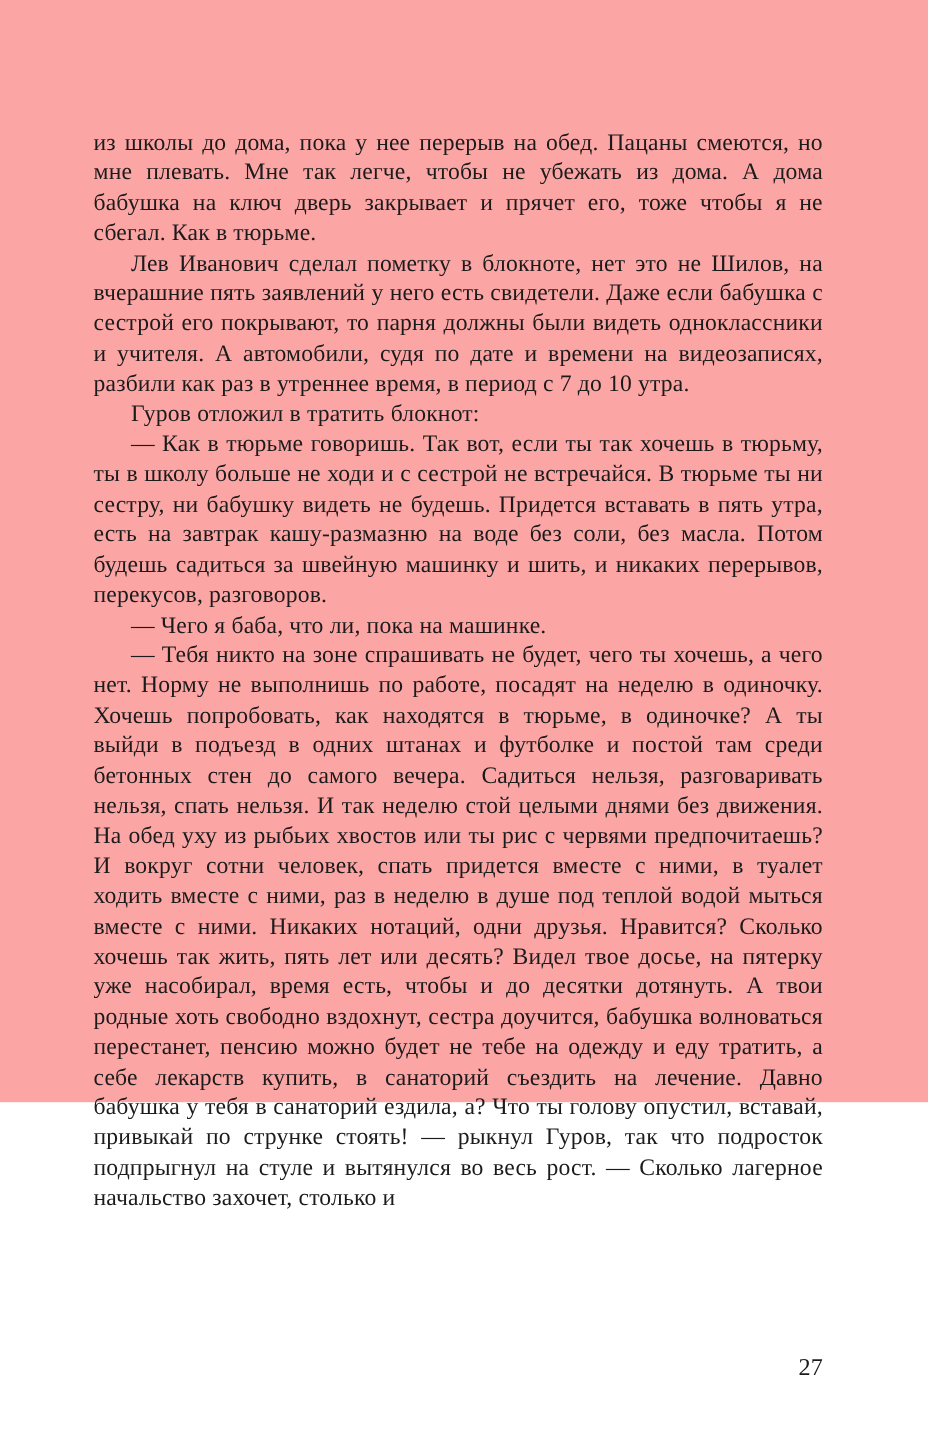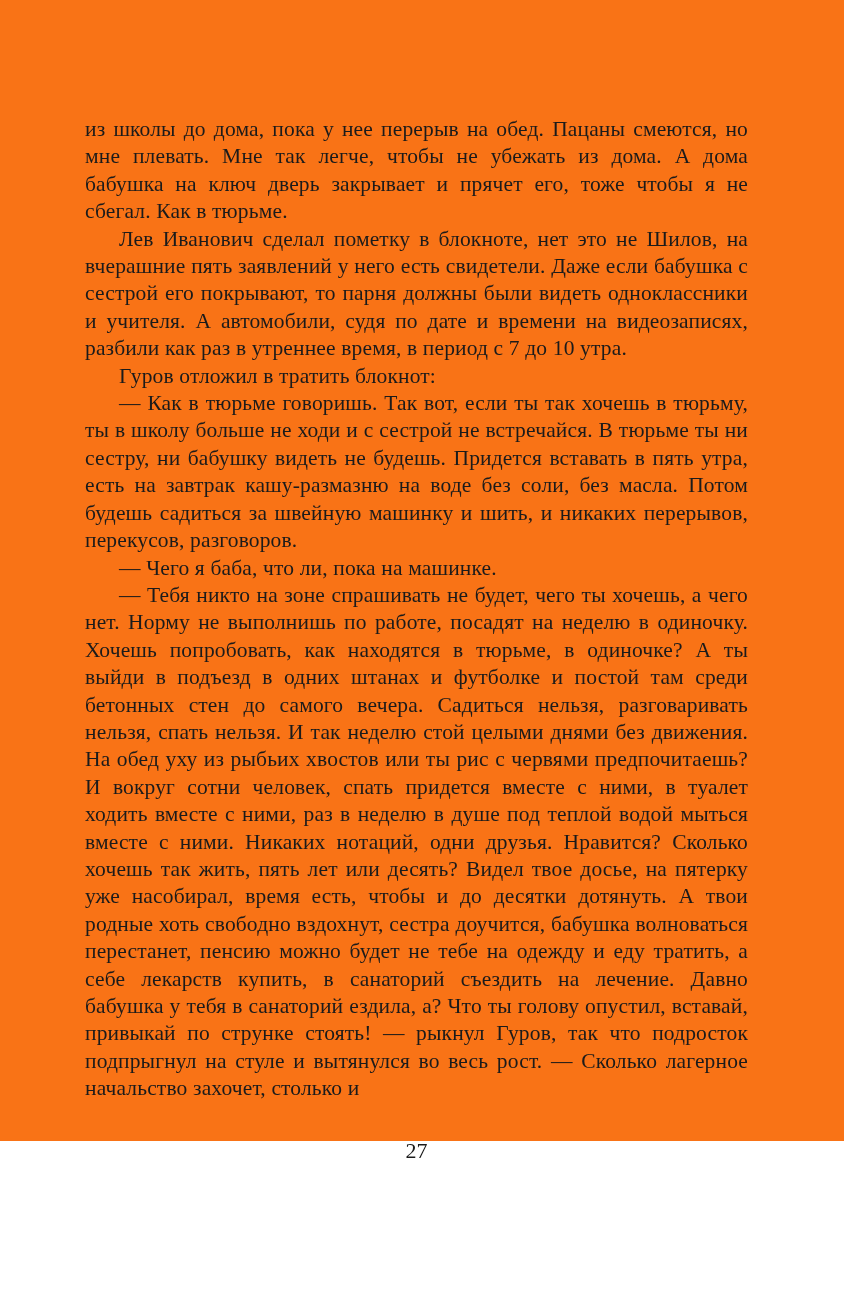--- a/index.html
+++ b/index.html
@@ -8,22 +8,22 @@
   }
   body {
     width: 844px;
     height: 1311px;
     background: #ffffff;
     overflow: hidden;
   }
   .page {
     position: relative;
     width: 844px;
-    height: 1141px;
-    background: #f97316;
+    height: 1002px;
+    background: #fca5a5;
     font-family: "Liberation Serif", "DejaVu Serif", serif;
     color: #1b1b1b;
   }
   .text-block {
     position: absolute;
     left: 85px;
     top: 116px;
     width: 663px;
     font-size: 21.5px;
     line-height: 27.4px;
@@ -36,22 +36,22 @@
     margin: 0;
     padding: 0;
   }
   .text-block p.indent {
     text-indent: 34px;
   }
   .page-number {
     position: absolute;
     left: 85px;
     width: 663px;
-    top: 1138px;
-    text-align: center;
+    top: 1230px;
+    text-align: right;
     font-size: 22px;
     color: #1b1b1b;
   }
 </style>
 </head>
 <body>
 
 <div class="page">
   <div class="text-block">
       <p>из школы до дома, пока у нее перерыв на обед. Пацаны смеются, но мне плевать. Мне так легче, чтобы не убежать из дома. А дома бабушка на ключ дверь закрывает и прячет его, тоже чтобы я не сбегал. Как в тюрьме.</p>

